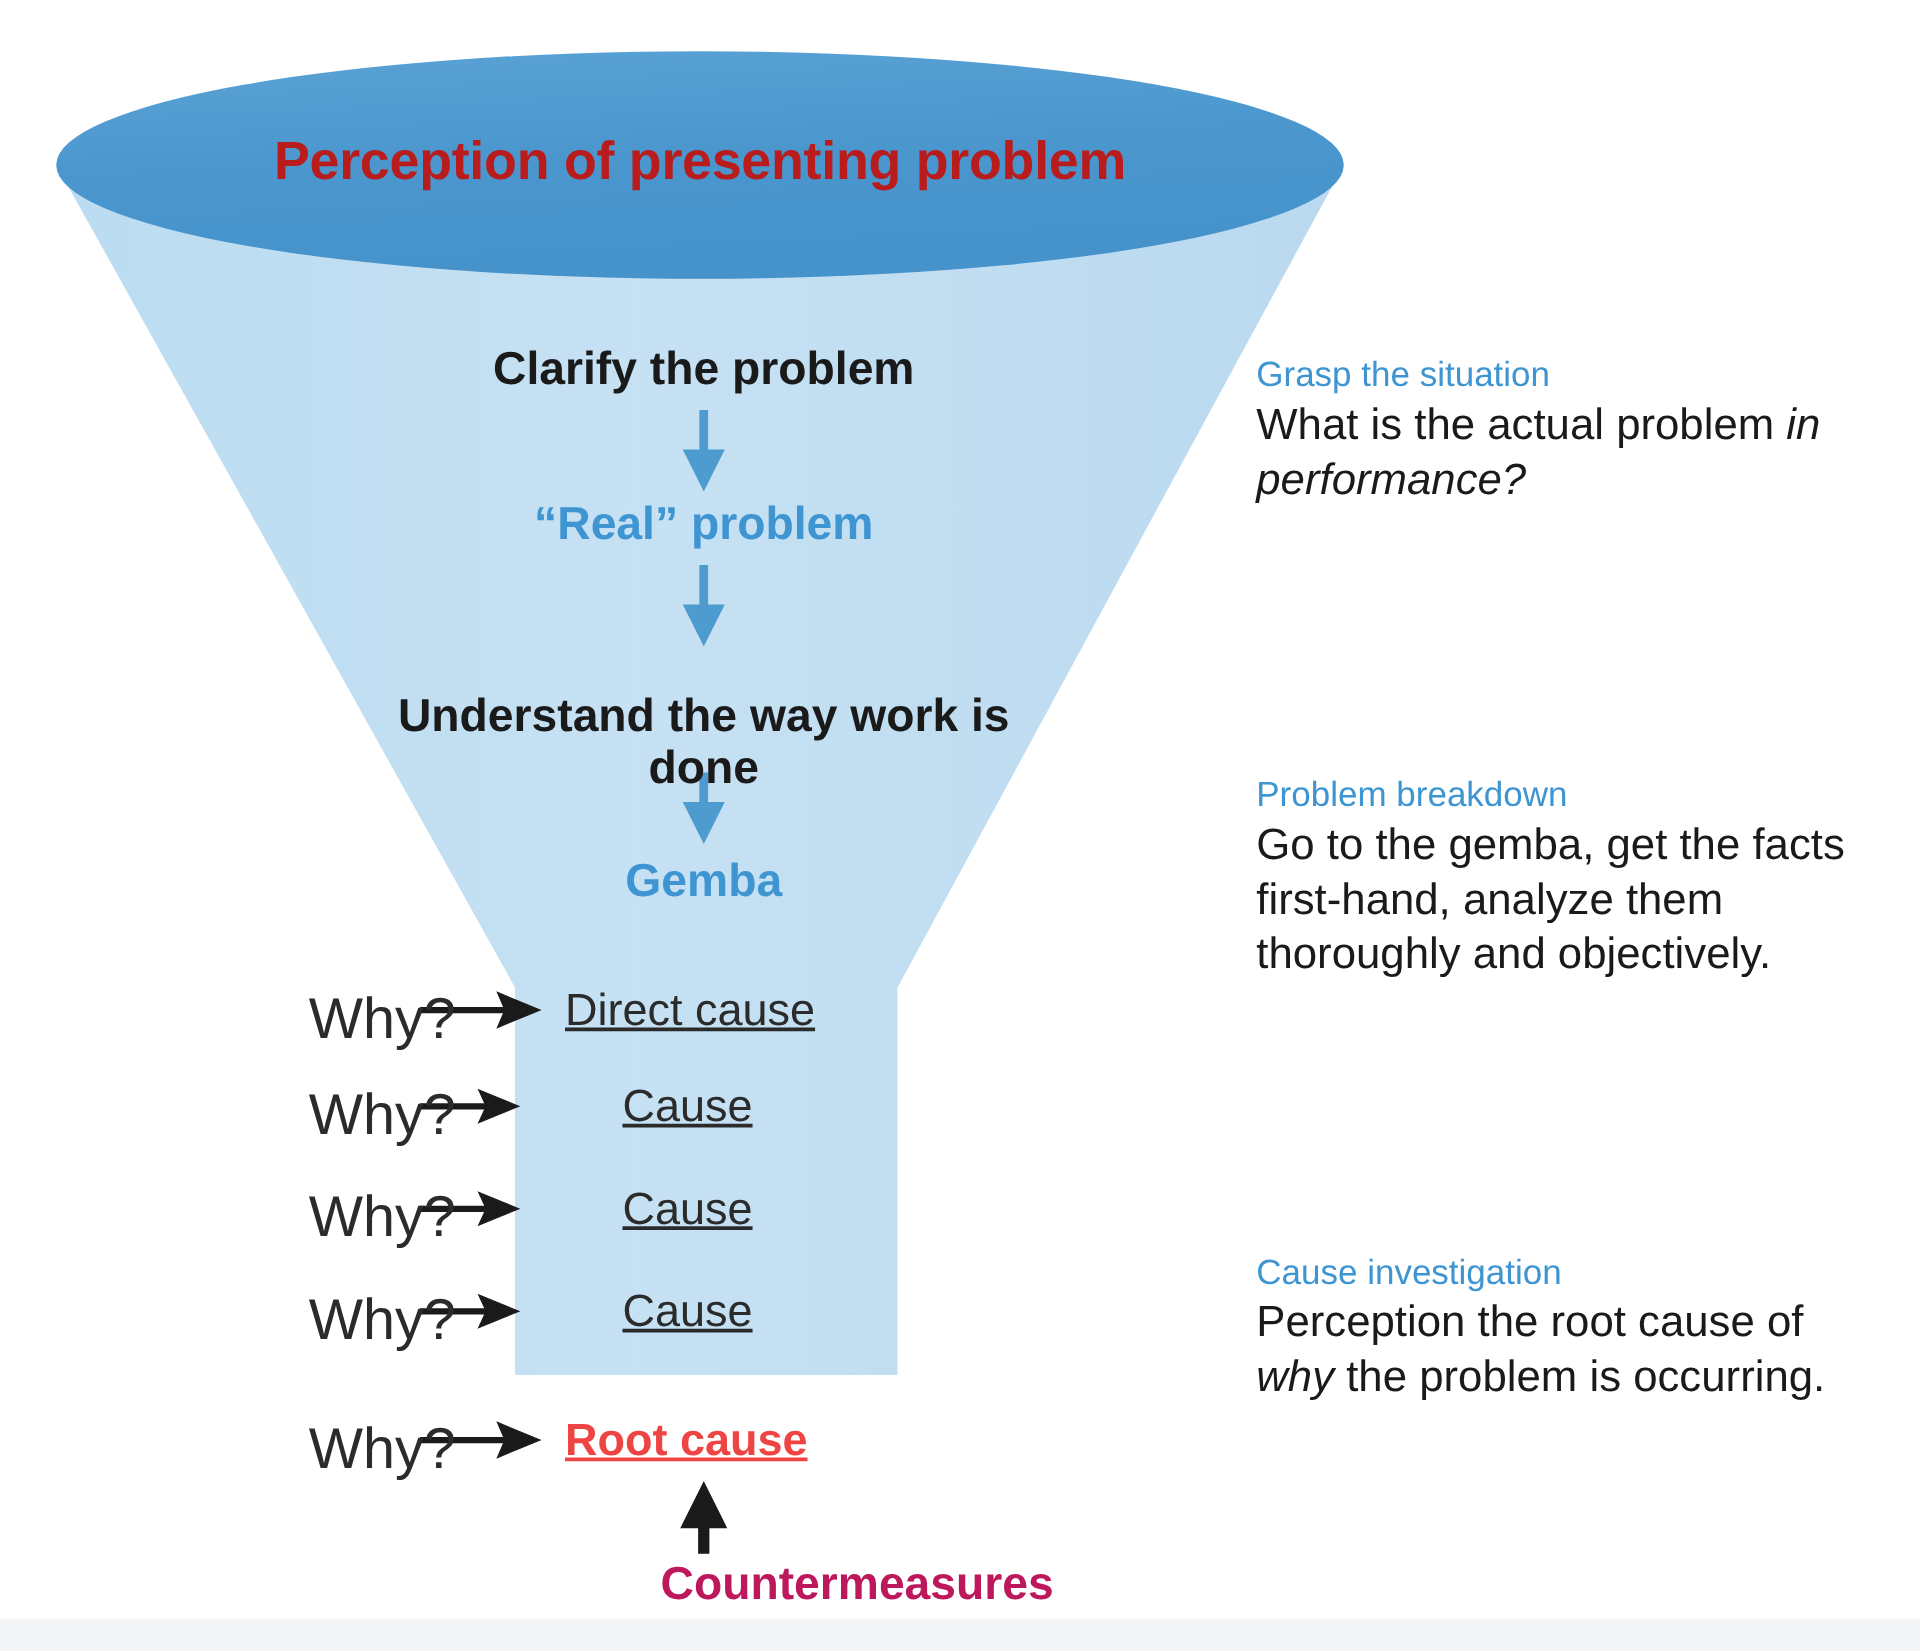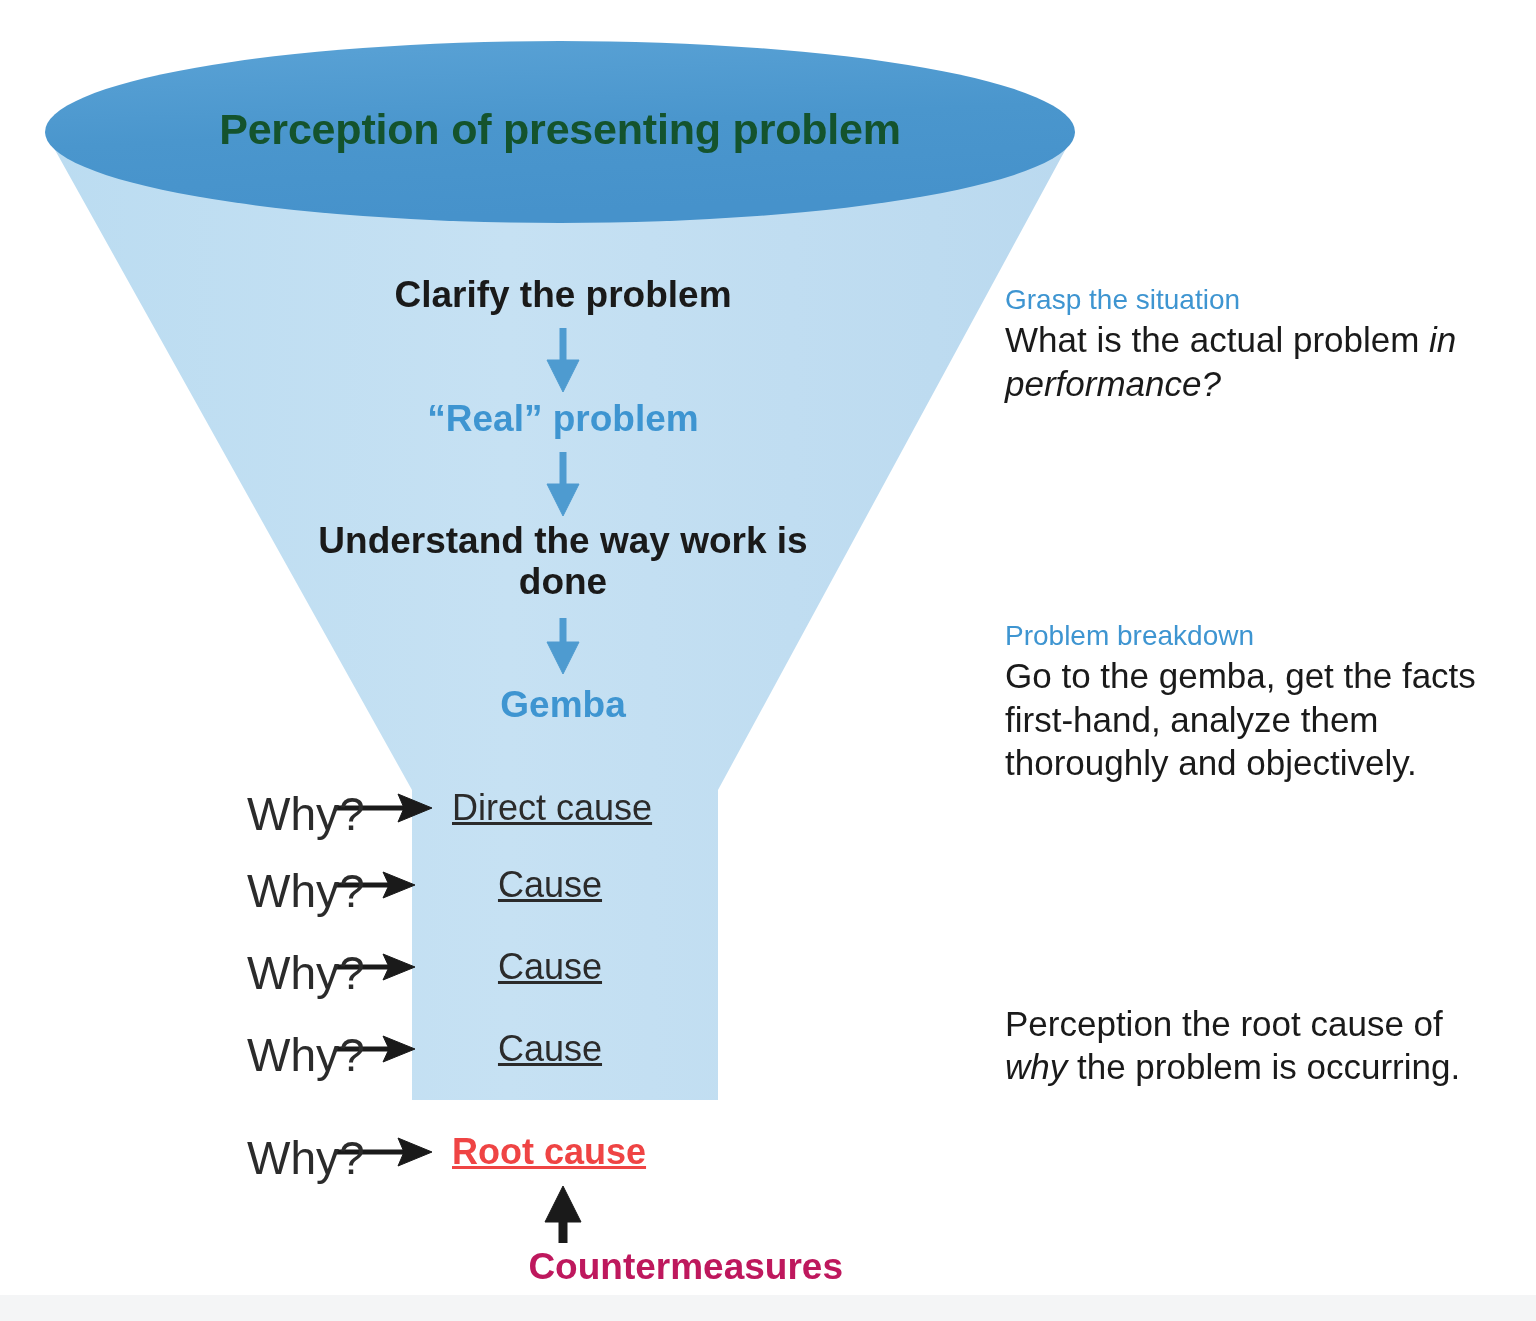--- a/index.html
+++ b/index.html
@@ -29,21 +29,21 @@
     position: absolute;
     white-space: pre;
     line-height: 1.0;
   }
   
   #funnel-title {
     left: 45px;
     top: 108px;
     width: 1030px;
     text-align: center;
-    color: #14532d;
+    color: #b91c1c;
     font-size: 43px;
     font-weight: bold;
     letter-spacing: -0.2px;
   }
   
   .stage-lbl {
     width: 560px;
     text-align: center;
     left: 283px;
     font-weight: bold;
@@ -52,21 +52,21 @@
     top: 276px;
     font-size: 37px;
     color: #1a1a1a;
   }
   #stage-real {
     top: 400px;
     font-size: 37px;
     color: #3e95d1;
   }
   #stage-understand {
-    top: 520px;
+    top: 552px;
     font-size: 37px;
     color: #1a1a1a;
     line-height: 1.12;
     white-space: normal;
   }
   #stage-gemba {
     top: 686px;
     font-size: 37px;
     color: #3e95d1;
   }
@@ -233,17 +233,18 @@
     <p class="side-title">Grasp the situation</p>
     <p class="side-body"><span>What is the actual problem </span><em>in performance?</em><span></span></p>
   </div>
 
   <div class="side-block" id="side-breakdown">
     <p class="side-title">Problem breakdown</p>
     <p class="side-body"><span>Go to the gemba, get the facts first-hand, analyze them thoroughly and objectively.</span><em></em><span></span></p>
   </div>
 
   <div class="side-block" id="side-investigation">
+    <p class="side-title">Cause investigation</p>
     <p class="side-body"><span>Perception the root cause of </span><em>why</em><span> the problem is occurring.</span></p>
   </div>
 
   <div id="bottom-strip"></div>
 </div>
 
 </body></html>

